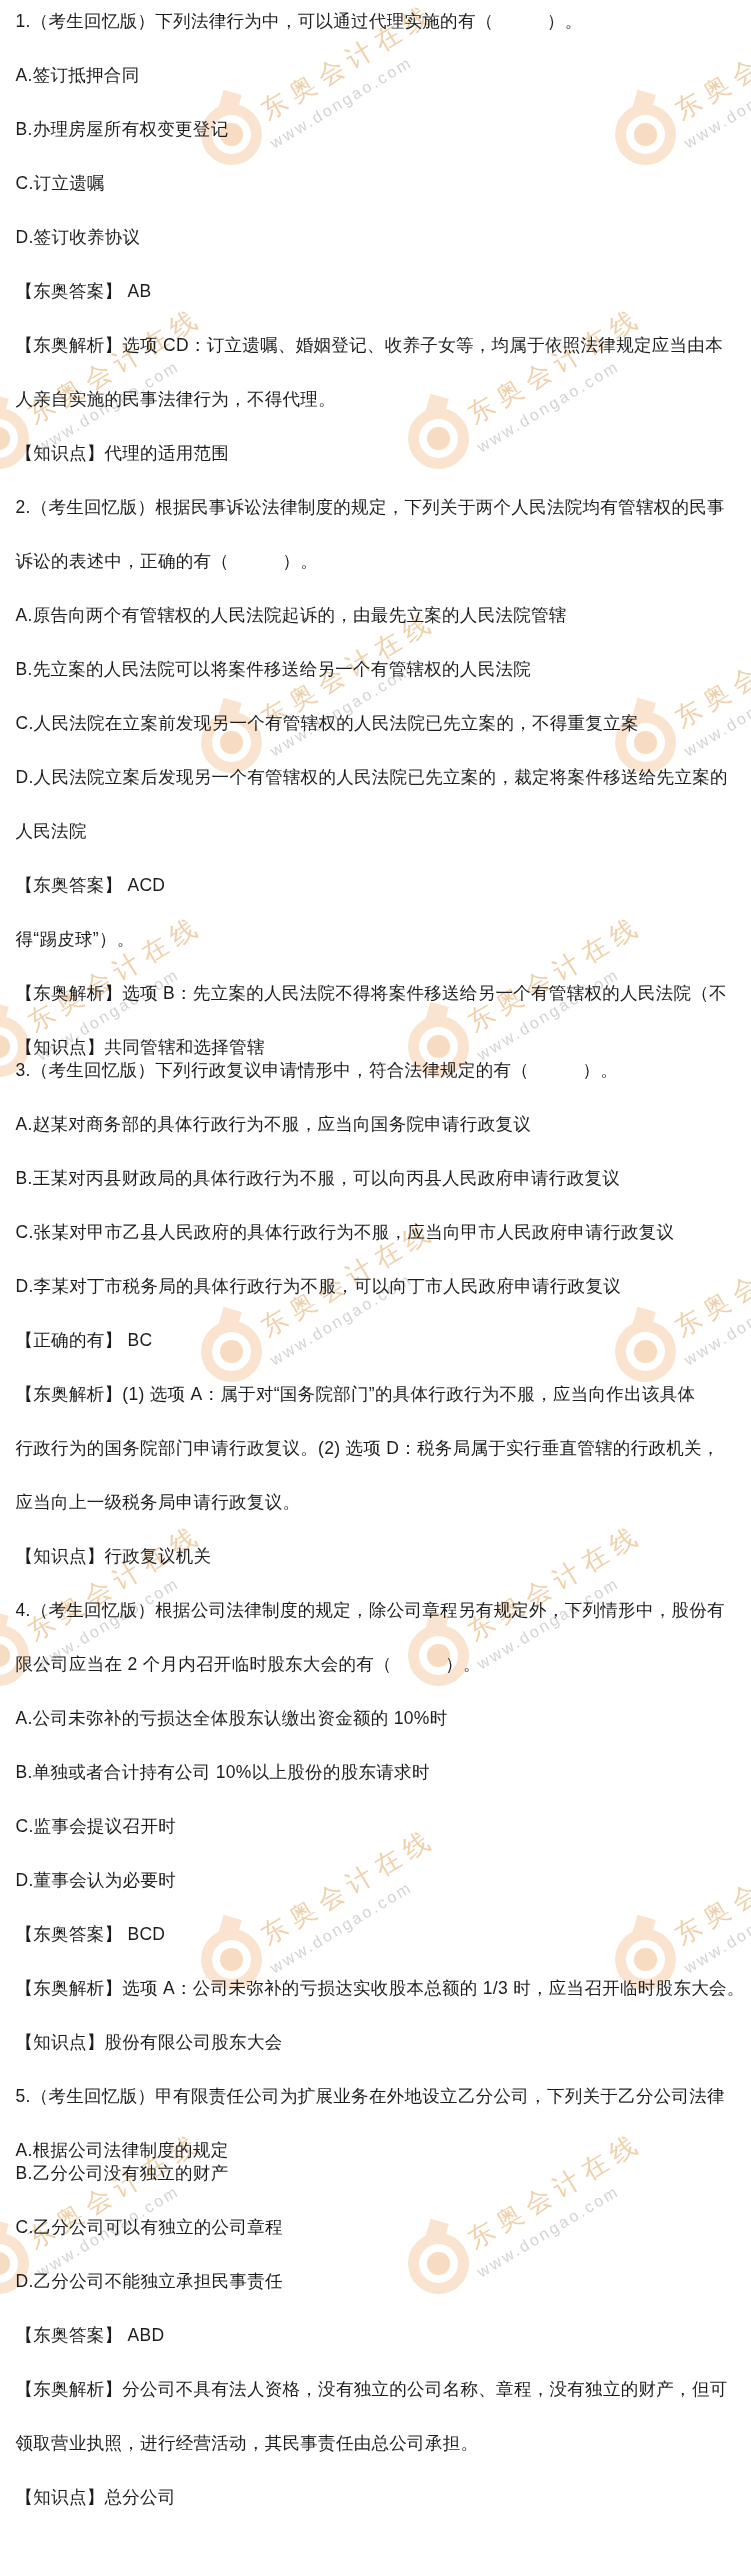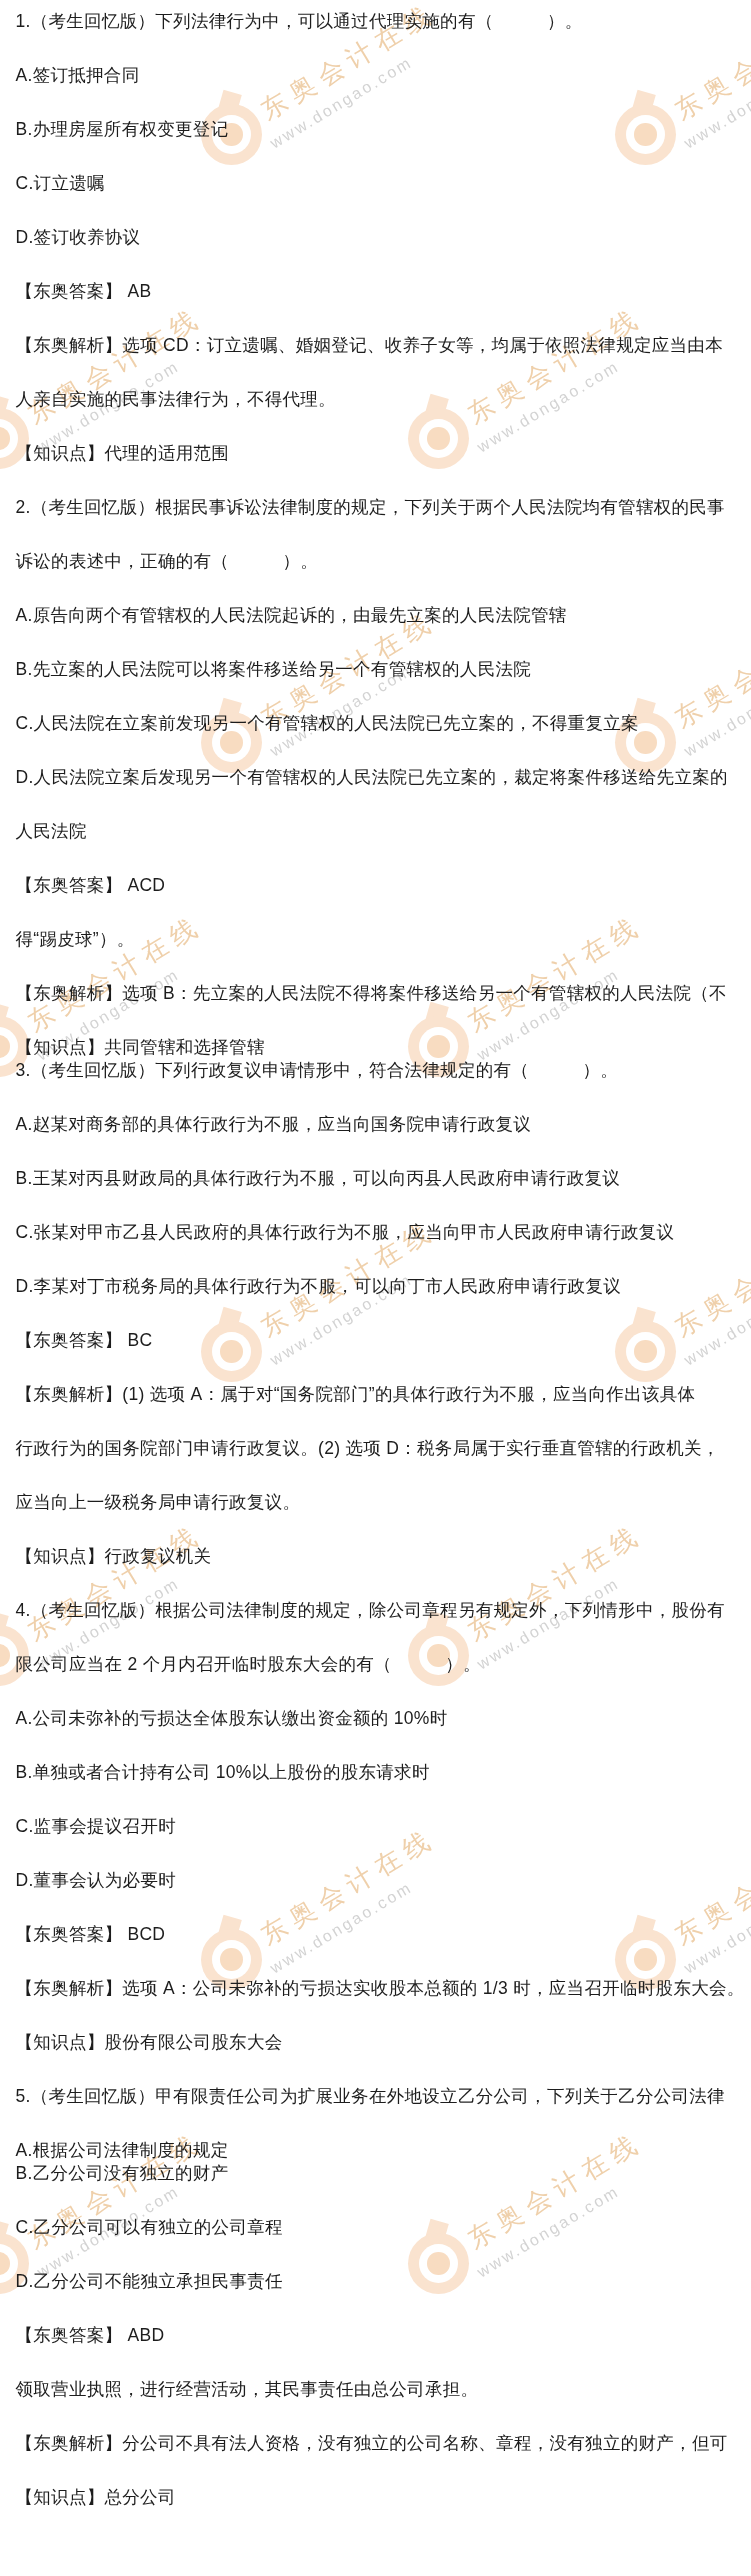--- a/index.html
+++ b/index.html
@@ -210,21 +210,21 @@
       <div class="line">【东奥解析】选项 B：先立案的人民法院不得将案件移送给另一个有管辖权的人民法院（不</div>
       <div class="line tight">【知识点】共同管辖和选择管辖</div>
     </section>
 
     <section>
       <div class="line">3.（考生回忆版）下列行政复议申请情形中，符合法律规定的有（　　　）。</div>
       <div class="line">A.赵某对商务部的具体行政行为不服，应当向国务院申请行政复议</div>
       <div class="line">B.王某对丙县财政局的具体行政行为不服，可以向丙县人民政府申请行政复议</div>
       <div class="line">C.张某对甲市乙县人民政府的具体行政行为不服，应当向甲市人民政府申请行政复议</div>
       <div class="line">D.李某对丁市税务局的具体行政行为不服，可以向丁市人民政府申请行政复议</div>
-      <div class="line">【东奥答案】 BC</div>
+      <div class="line">【正确的有】 BC</div>
       <div class="line">【东奥解析】(1) 选项 A：属于对“国务院部门”的具体行政行为不服，应当向作出该具体</div>
       <div class="line">行政行为的国务院部门申请行政复议。(2) 选项 D：税务局属于实行垂直管辖的行政机关，</div>
       <div class="line">应当向上一级税务局申请行政复议。</div>
       <div class="line">【知识点】行政复议机关</div>
     </section>
 
     <section>
       <div class="line">4.（考生回忆版）根据公司法律制度的规定，除公司章程另有规定外，下列情形中，股份有</div>
       <div class="line">限公司应当在 2 个月内召开临时股东大会的有（　　　）。</div>
       <div class="line">A.公司未弥补的亏损达全体股东认缴出资金额的 10%时</div>
@@ -236,20 +236,20 @@
       <div class="line">【知识点】股份有限公司股东大会</div>
     </section>
 
     <section>
       <div class="line">5.（考生回忆版）甲有限责任公司为扩展业务在外地设立乙分公司，下列关于乙分公司法律</div>
       <div class="line tight">A.根据公司法律制度的规定</div>
       <div class="line">B.乙分公司没有独立的财产</div>
       <div class="line">C.乙分公司可以有独立的公司章程</div>
       <div class="line">D.乙分公司不能独立承担民事责任</div>
       <div class="line">【东奥答案】 ABD</div>
+      <div class="line">【东奥解析】分公司不具有法人资格，没有独立的公司名称、章程，没有独立的财产，但可</div>
       <div class="line">领取营业执照，进行经营活动，其民事责任由总公司承担。</div>
-      <div class="line">【东奥解析】分公司不具有法人资格，没有独立的公司名称、章程，没有独立的财产，但可</div>
       <div class="line">【知识点】总分公司</div>
     </section>
 
   </div>
 </div>
 
 
 </body></html>

